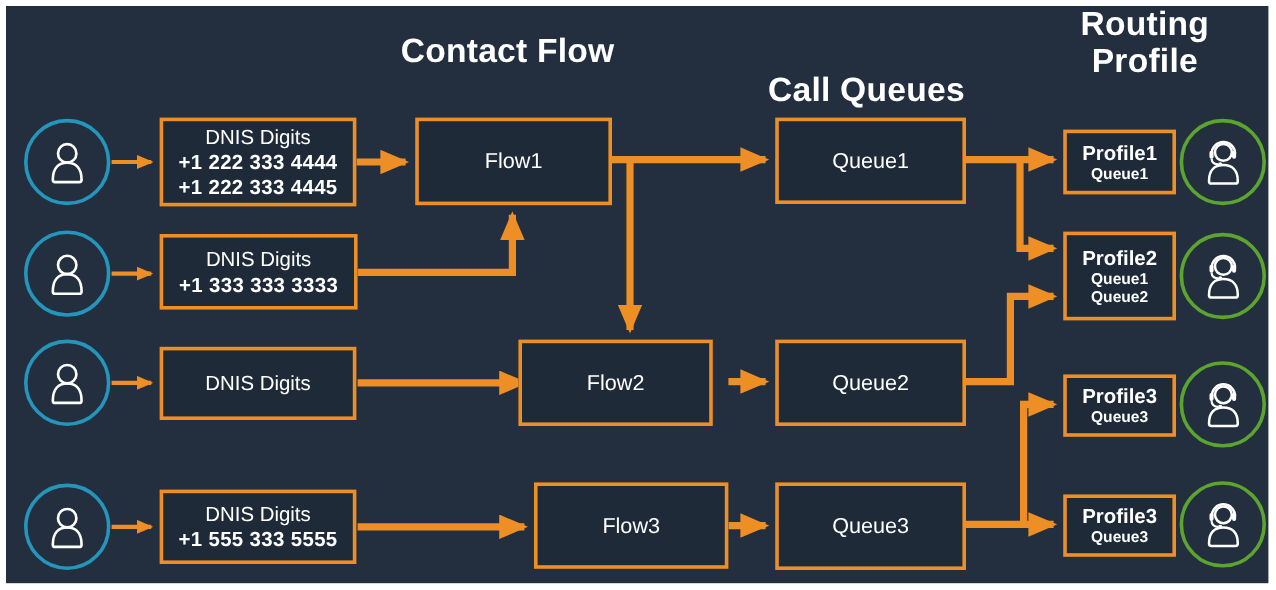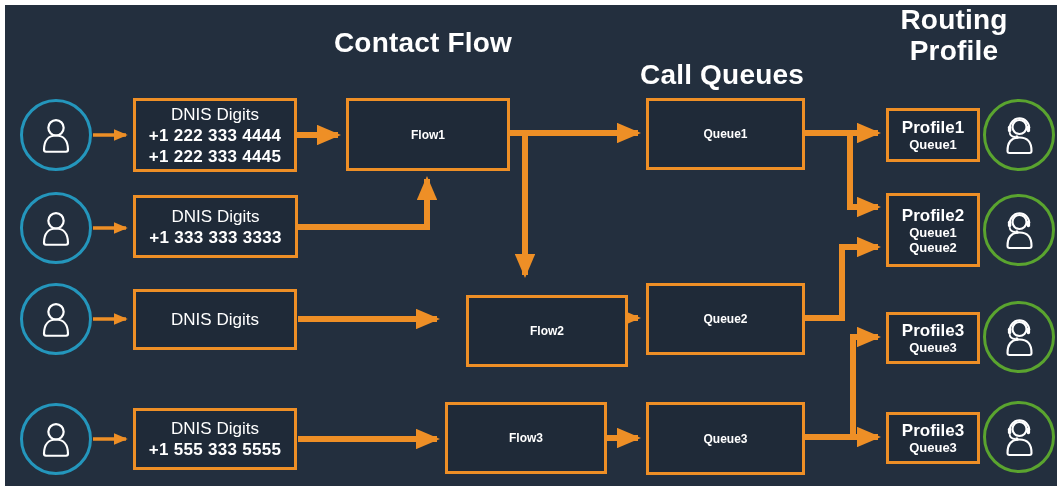--- a/index.html
+++ b/index.html
@@ -16,21 +16,21 @@
     position:absolute;color:#ffffff;font-weight:bold;font-size:28px;
     text-align:center;letter-spacing:0.2px;
   }
   .hdr.two-line{white-space:pre-line;line-height:31px;}
   .box{
     position:absolute;box-sizing:border-box;background:#1F2A38;
     border:3px solid #EE8F26;color:#ffffff;display:flex;
     flex-direction:column;align-items:center;justify-content:center;
     text-align:center;
   }
-  .box .lbl{font-size:12px;font-weight:bold;}
+  .box .lbl{font-size:18px;font-weight:normal;}
   .dnis .title{font-size:17px;font-weight:normal;line-height:21px;}
   .dnis .num{font-size:17px;font-weight:bold;line-height:21px;letter-spacing:0.3px;}
   .profile .pname{font-size:17px;font-weight:bold;line-height:19px;text-align:right;}
   .profile .pqueue{font-size:13px;font-weight:bold;line-height:15px;}
   .circ{
     position:absolute;box-sizing:border-box;border-radius:50%;
     display:flex;align-items:center;justify-content:center;background:#232F3E;
   }
   .circ.caller{width:72px;height:72px;border:3.5px solid #2496BC;}
   .circ.agent{width:72px;height:72px;border:3px solid #5AA42F;}
@@ -114,21 +114,21 @@
     <div class="title">DNIS Digits</div>
   </div>
   <div class="box dnis" style="left:133px;top:408px;width:164px;height:62px;">
     <div class="title">DNIS Digits</div>
     <div class="num">+1 555 333 5555</div>
   </div>
 
   <div class="box" style="left:346px;top:98px;width:164px;height:73px;">
     <div class="lbl">Flow1</div>
   </div>
-  <div class="box" style="left:466px;top:283px;width:162px;height:72px;margin-top:12px;">
+  <div class="box" style="left:432px;top:283px;width:162px;height:72px;">
     <div class="lbl">Flow2</div>
   </div>
   <div class="box" style="left:445px;top:402px;width:162px;height:72px;">
     <div class="lbl">Flow3</div>
   </div>
 
   <div class="box" style="left:646px;top:98px;width:159px;height:72px;">
     <div class="lbl">Queue1</div>
   </div>
   <div class="box" style="left:646px;top:283px;width:159px;height:72px;">

